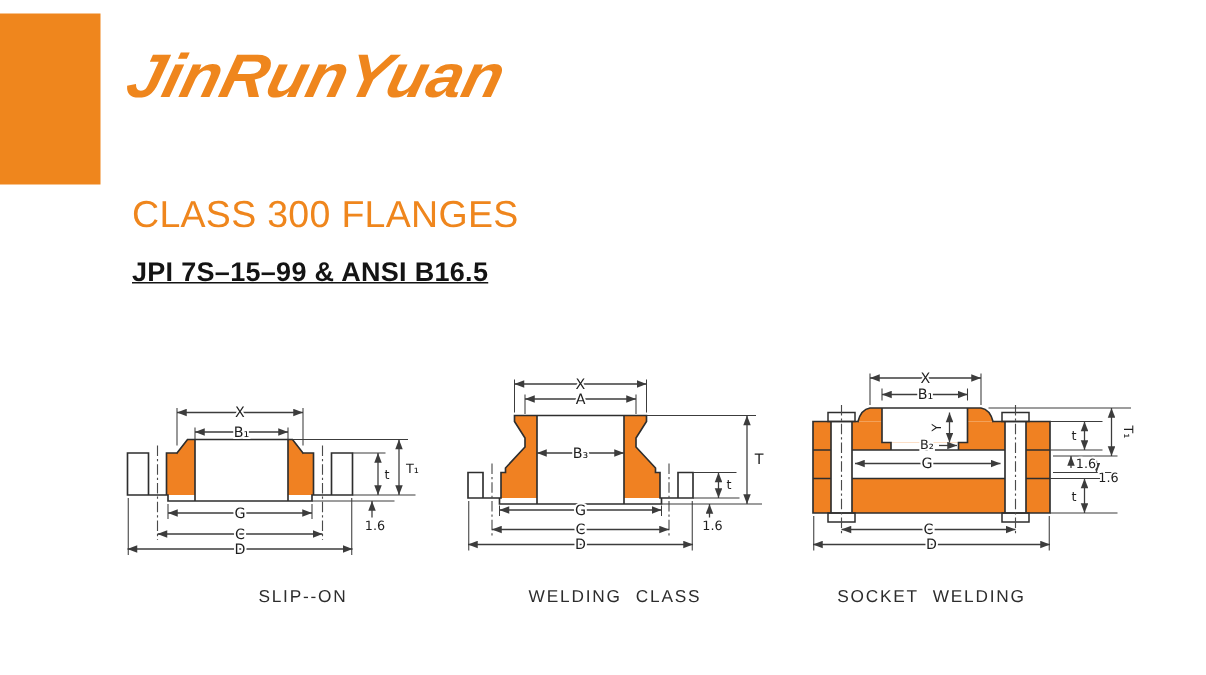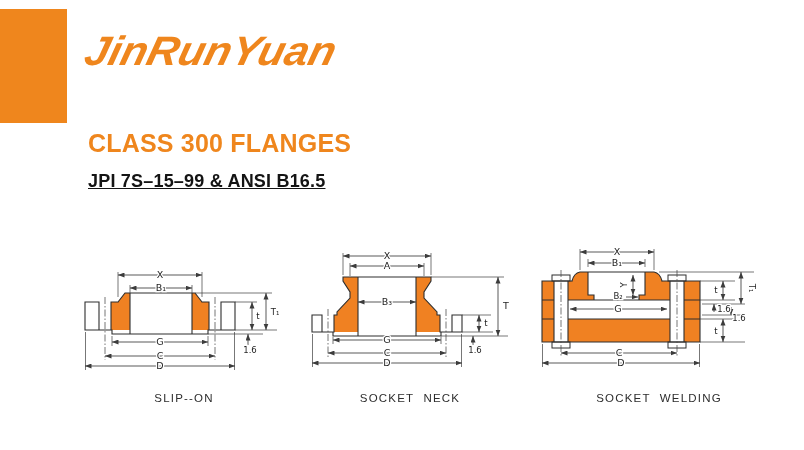--- a/index.html
+++ b/index.html
@@ -1,29 +1,29 @@
 <!DOCTYPE html>
 <html><head>
 <meta charset="utf-8">
 <style>
   html,body{margin:0;padding:0;background:#fff;}
   body{width:804px;height:450px;position:relative;overflow:hidden;
        font-family:"Liberation Sans",sans-serif;}
   .abs{position:absolute;}
   .brand-block{left:0;top:9px;width:67px;height:114px;background:#EF861D;}
   .logo-svg{left:74px;top:22px;}
-  .title{left:88px;top:129px;font-size:25px;font-weight:bold;color:#EF861D;
+  .title{left:88px;top:129px;font-size:25px;font-weight:normal;color:#EF861D;
          letter-spacing:0.2px;white-space:nowrap;}
   .subtitle{left:88px;top:171px;font-size:18px;font-weight:bold;color:#141414;
             letter-spacing:0.2px;white-space:nowrap;text-decoration:underline;}
   .cap{position:absolute;top:392px;font-size:11.5px;color:#2d2d2d;
        letter-spacing:1.2px;word-spacing:5px;text-align:center;white-space:nowrap;}
-  .cap-slip{left:114px;width:140px;}
+  .cap-slip{left:132px;width:140px;}
   .cap-wn{left:330px;width:160px;}
-  .cap-sw{left:574px;width:170px;}
+  .cap-sw{left:536px;width:170px;}
   svg .out{stroke:#2e2e2e;stroke-width:1.1;fill:none;stroke-linejoin:miter;stroke-linecap:square;}
   svg .fillpart{fill:#F08122;stroke:none;}
   svg .cut{fill:#ffffff;stroke:none;}
   svg .dim{stroke:#3c3c3c;stroke-width:0.85;fill:none;}
   svg .ext{stroke:#3c3c3c;stroke-width:0.7;fill:none;}
   svg .cl{stroke:#4a4a4a;stroke-width:0.75;fill:none;stroke-dasharray:7 2 1.5 2;}
   svg .head{fill:#fff;stroke:#2e2e2e;stroke-width:1;}
   svg .dl{font-family:"DejaVu Sans",sans-serif;font-size:9.5px;fill:#1e1e1e;
           text-anchor:middle;paint-order:stroke;stroke:#fff;stroke-width:2.5px;}
   svg .dls{font-size:8.5px;}
@@ -186,14 +186,14 @@
   <text class="dl" x="89" y="110">C</text>
   <text class="dl" x="91" y="120">D</text>
   <text class="dl dls" x="219" y="42" transform="rotate(90 219 42)">T₁</text>
   <text class="dl dls" x="186" y="47">t</text>
   <text class="dl dls" x="194" y="66">1.6</text>
   <text class="dl dls" x="209" y="75">1.6</text>
   <text class="dl dls" x="186" y="88">t</text>
 </svg>
 
 <div class="cap cap-slip">SLIP--ON</div>
-<div class="cap cap-wn">SOCKET NECK</div>
+<div class="cap cap-wn">WELDING CLASS</div>
 <div class="cap cap-sw">SOCKET WELDING</div>
 
 </body></html>

